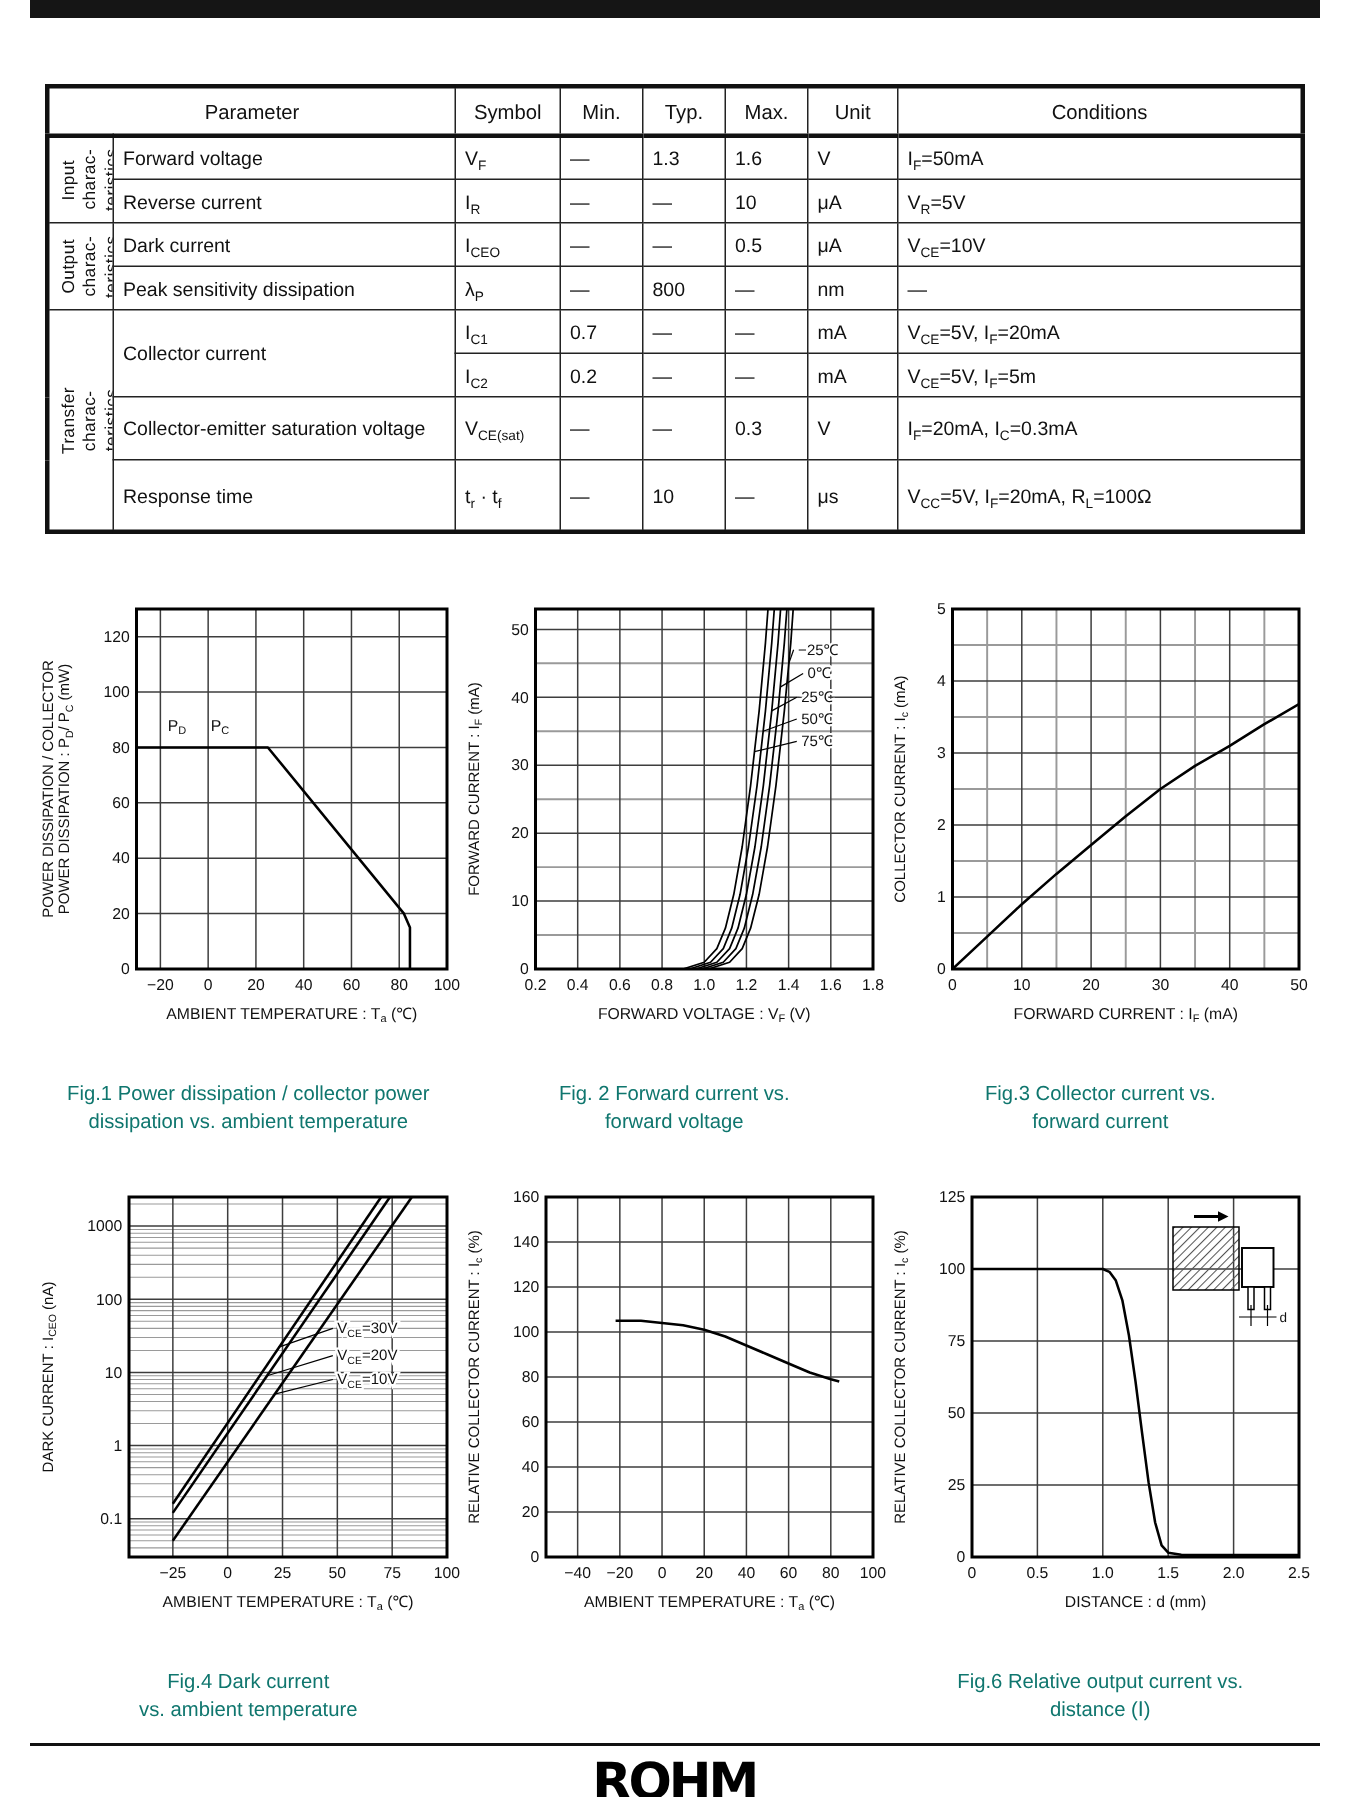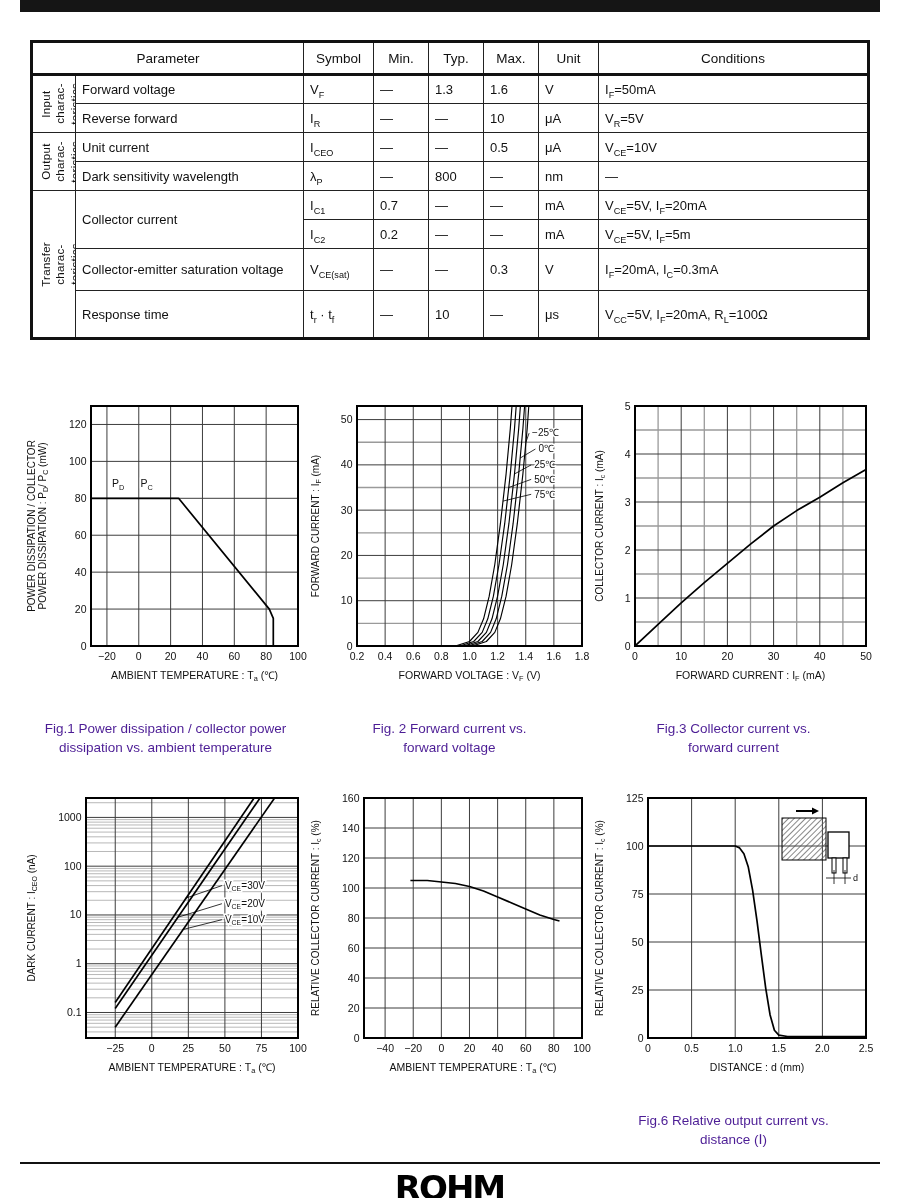--- a/index.html
+++ b/index.html
@@ -1,40 +1,40 @@
 <!DOCTYPE html>
 <html><head>
 <meta charset="utf-8">
 <style>
   html,body{margin:0;padding:0;}
   body{width:899px;height:1198px;background:#fff;position:relative;overflow:hidden;
        font-family:"Liberation Sans",sans-serif;color:#111;}
   .top-bar{position:absolute;left:20px;top:0;width:860px;height:12px;background:#151515;}
   
-  table.chars{position:absolute;left:30px;top:40px;width:840px;border-collapse:collapse;
+  table.chars{position:absolute;left:30px;top:56px;width:840px;border-collapse:collapse;
               font-size:13px;table-layout:fixed;}
   table.chars{border:3px solid #111;}
   table.chars th,table.chars td{border:1px solid #222;padding:2px 6px;vertical-align:middle;
               background:#fff;overflow:hidden;}
   table.chars thead th{font-weight:normal;text-align:center;height:26px;
               border-bottom:3px solid #111;font-size:13.5px;}
   td.c{}
   td.param{text-align:left;padding-left:8px;}
   td.cond{text-align:left;padding-left:10px;}
   td.grp{width:44px;text-align:center;padding:0;}
   td.grp .vert{writing-mode:vertical-rl;transform:rotate(180deg);margin:0 auto;
               font-size:11.5px;line-height:1.25;letter-spacing:.3px;}
   sub{font-size:70%;line-height:0;}
   tr.h29{height:29px;} tr.h42{height:42px;} tr.h31{height:48px;}
   
   .figs{position:absolute;left:24px;top:396px;width:851px;display:grid;
         grid-template-columns:283px 283px 283px;column-gap:1px;row-gap:30px;}
   figure.fig{margin:0;display:flex;flex-direction:column;align-items:center;}
   figure.fig svg{display:block;background:#fff;}
-  figcaption{margin-top:22px;font-size:13.5px;line-height:1.4;text-align:center;color:#4c1d95;}
+  figcaption{margin-top:22px;font-size:13.5px;line-height:1.4;text-align:center;color:#0f766e;}
   svg text{font-family:"Liberation Sans",sans-serif;fill:#111;}
   
   .footer-rule{position:absolute;left:20px;top:1162px;width:860px;height:2px;background:#111;}
   .rohm-logo{position:absolute;top:1173px;left:50%;transform:translateX(-50%);
              background:#fff;color:#000;font-weight:bold;font-size:34px;line-height:0.9;
              font-family:"DejaVu Sans",sans-serif;letter-spacing:-2px;}
 </style>
 </head>
 <body>
 
@@ -69,42 +69,42 @@
         </td>
       <td class="param">Forward voltage</td>
       <td class="c">V<sub>F</sub></td>
       <td class="c">—</td>
       <td class="c">1.3</td>
       <td class="c">1.6</td>
       <td class="c">V</td>
       <td class="cond">I<sub>F</sub>=50mA</td>
     </tr>
     <tr class="h29">
-      <td class="param">Reverse forward</td>
+      <td class="param">Reverse current</td>
       <td class="c">I<sub>R</sub></td>
       <td class="c">—</td>
       <td class="c">—</td>
       <td class="c">10</td>
       <td class="c">μA</td>
       <td class="cond">V<sub>R</sub>=5V</td>
     </tr>
     <tr class="h29">
       <td class="grp" rowspan="2">
           <div class="vert">Output<br>charac-<br>teristics</div>
         </td>
-      <td class="param">Unit current</td>
+      <td class="param">Dark current</td>
       <td class="c">I<sub>CEO</sub></td>
       <td class="c">—</td>
       <td class="c">—</td>
       <td class="c">0.5</td>
       <td class="c">μA</td>
       <td class="cond">V<sub>CE</sub>=10V</td>
     </tr>
     <tr class="h29">
-      <td class="param">Dark sensitivity wavelength</td>
+      <td class="param">Peak sensitivity dissipation</td>
       <td class="c">λ<sub>P</sub></td>
       <td class="c">—</td>
       <td class="c">800</td>
       <td class="c">—</td>
       <td class="c">nm</td>
       <td class="c">—</td>
     </tr>
     <tr class="h29">
       <td class="grp" rowspan="4">
           <div class="vert">Transfer<br>charac-<br>teristics</div>
@@ -367,20 +367,21 @@
         <text x="237.44827586206895" y="264" text-anchor="middle" font-size="10.5">75</text>
         <text x="274" y="264" text-anchor="middle" font-size="10.5">100</text>
         <text x="57.5" y="32.908477909205544" text-anchor="end" font-size="10.5">1000</text>
         <text x="57.5" y="81.68084933768648" text-anchor="end" font-size="10.5">100</text>
         <text x="57.5" y="130.45322076616742" text-anchor="end" font-size="10.5">10</text>
         <text x="57.5" y="179.22559219464836" text-anchor="end" font-size="10.5">1</text>
         <text x="57.5" y="227.9979636231293" text-anchor="end" font-size="10.5">0.1</text>
         <text x="168" y="283" text-anchor="middle" font-size="10.5"><tspan>AMBIENT TEMPERATURE : T</tspan><tspan dy="2.4" font-size="70%">a</tspan><tspan dy="-2.4"> (℃)</tspan></text>
         <text x="11" y="130" text-anchor="middle" font-size="10" transform="rotate(-90 11 130)"><tspan>DARK CURRENT : I</tspan><tspan dy="2.4" font-size="70%">CEO</tspan><tspan dy="-2.4"> (nA)</tspan></text>
       </svg>
+    <figcaption>Fig.4 Dark current<br>vs. ambient temperature</figcaption>
   </figure>
   <figure class="fig">
     <svg width="283" height="302" viewBox="0 0 283 302">
         <defs>
           <clipPath id="fig5-clip">
             <rect x="56" y="10" width="218" height="240"></rect>
           </clipPath>
         </defs>
         <line x1="56" x2="274" y1="220" y2="220" stroke="#3d3d3d" stroke-width="1"></line>
         <line x1="56" x2="274" y1="190" y2="190" stroke="#3d3d3d" stroke-width="1"></line>

